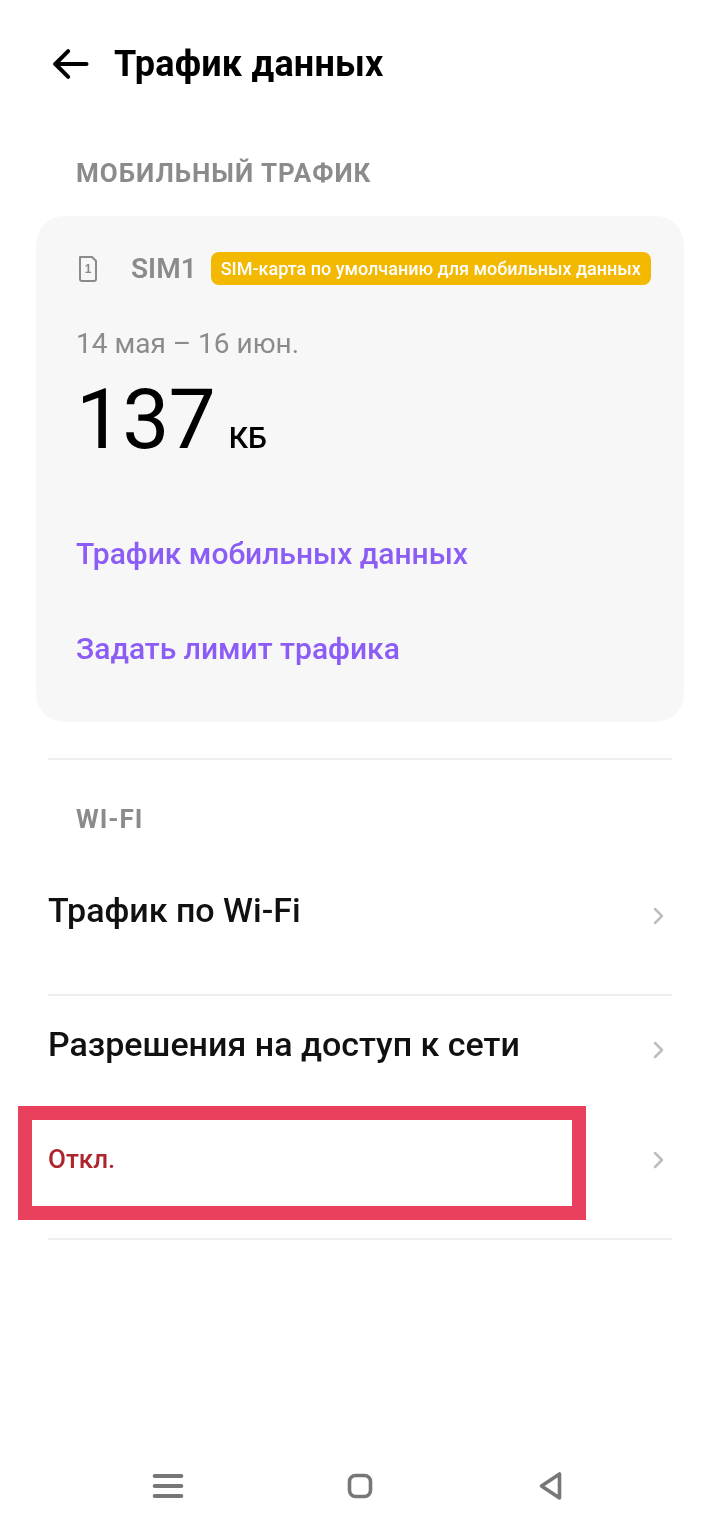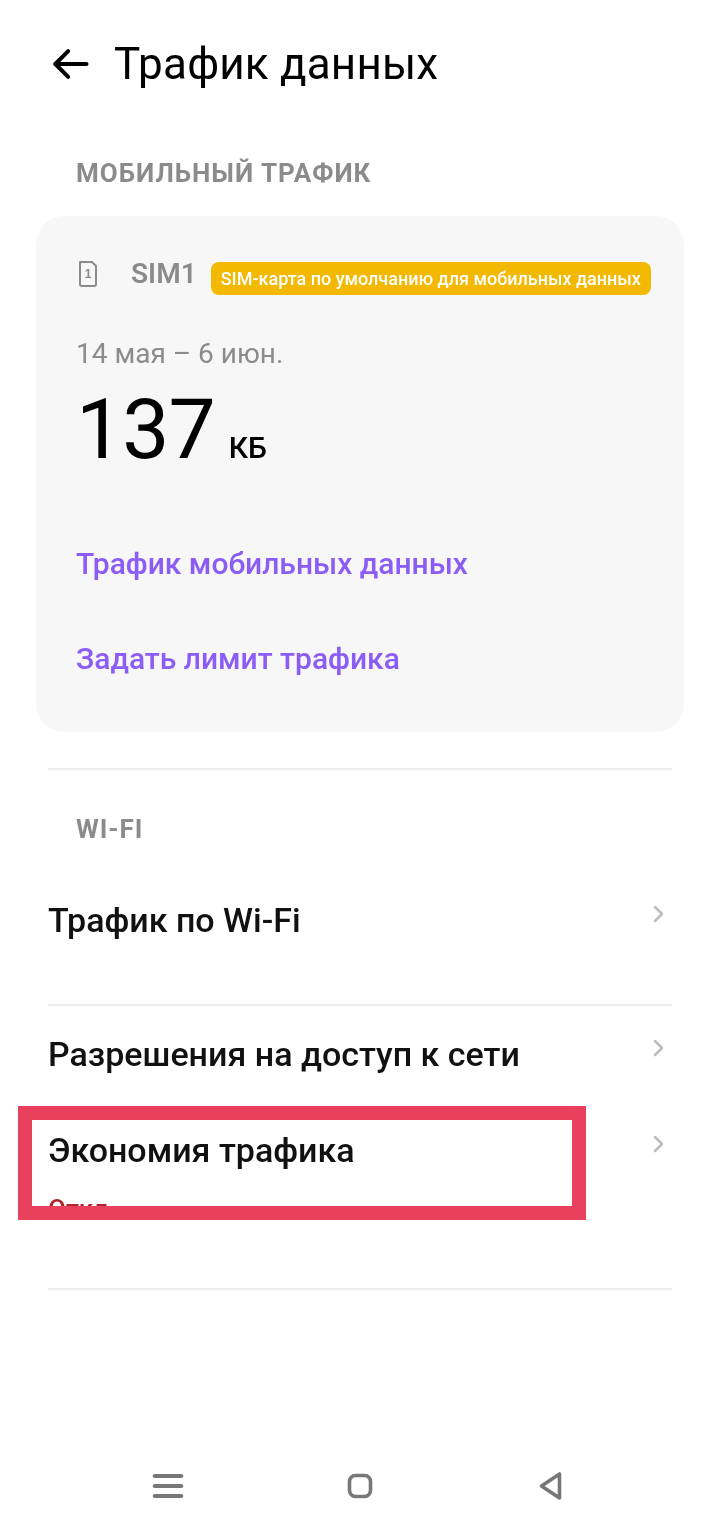--- a/index.html
+++ b/index.html
@@ -2,43 +2,43 @@
 <html><head>
 <meta charset="utf-8">
 <style>
   * { margin: 0; padding: 0; box-sizing: border-box; -webkit-font-smoothing: antialiased; }
   html, body { width: 720px; height: 1533px; background: #fff; font-family: -apple-system, "Segoe UI", Roboto, "Helvetica Neue", Arial, sans-serif; color: #000; overflow: hidden; }
   .screen { position: relative; width: 720px; height: 1533px; }
 
   
   .header { display: flex; align-items: center; padding: 38px 44px 24px 44px; }
   .back-icon { width: 52px; height: 52px; display: inline-flex; align-items: center; justify-content: center; margin-right: 18px; }
-  .header-title { font-size: 44px; font-weight: 400; letter-spacing: 0.2px; }
+  .header-title { font-size: 36px; font-weight: 700; letter-spacing: 0.2px; }
 
   
   .section-title { font-size: 26px; font-weight: 700; color: #8b8b8b; letter-spacing: 1px; padding: 44px 48px 28px 48px; margin-left: 28px; }
 
   
   .card { margin: 0 36px; background: #f7f7f7; border-radius: 28px; padding: 36px 40px 26px 40px; }
   .sim-row { display: flex; align-items: center; gap: 14px; }
   .sim-icon { width: 26px; height: 30px; display: inline-flex; align-items: center; justify-content: center; }
   .sim-label { font-size: 28px; font-weight: 600; color: #8b8b8b; margin-left: 17px; }
-  .badge { flex: 1; background: #f3b800; color: #fff; font-size: 18px; font-weight: 500; border-radius: 8px; padding: 6px 10px; white-space: nowrap; text-align: left; margin-top: 10px; }
+  .badge { flex: 1; background: #f3b800; color: #fff; font-size: 18px; font-weight: 500; border-radius: 8px; padding: 6px 10px; white-space: nowrap; text-align: left; }
   .period { font-size: 28px; color: #8b8b8b; margin-top: 42px; }
   .usage { display: flex; align-items: baseline; margin-top: 18px; margin-bottom: 44px; }
   .usage-number { font-size: 84px; font-weight: 400; line-height: 1; letter-spacing: -1px; }
   .usage-unit { font-size: 30px; font-weight: 500; margin-left: 14px; }
   .card-item { font-size: 30px; font-weight: 500; color: #8b5cf6; padding: 30px 0; }
 
   
   .divider { height: 2px; background: #eee; margin: 36px 48px 0 48px; }
 
   
   .list { padding: 0 48px; }
-  .list-row { display: flex; align-items: flex-start; justify-content: space-between; padding: 28px 0; }
+  .list-row { display: flex; align-items: flex-end; justify-content: space-between; padding: 28px 0; }
   .list-row .row-text .primary { font-size: 34px; font-weight: 500; color: #111; }
   .list-row .row-text .secondary { font-size: 26px; font-weight: 500; color: #ad262e; margin-top: 24px; }
   .chevron { width: 28px; height: 28px; display: inline-flex; align-items: center; justify-content: center; }
 
   
   .highlight-frame { position: absolute; border: 14px solid #e9415d; pointer-events: none; }
 
   
   .navbar { position: absolute; left: 0; right: 0; bottom: 18px; display: flex; align-items: center; justify-content: space-around; padding: 0 72px; }
   .nav-btn { width: 58px; height: 58px; display: inline-flex; align-items: center; justify-content: center; }
@@ -64,21 +64,21 @@
     <div class="sim-row">
       <span class="sim-icon">
         <svg viewBox="0 0 24 28" width="24" height="28" fill="none" stroke="#8b8b8b" stroke-width="2" stroke-linejoin="round">
           <path d="M4 2 H16 L20 6 V24 a2 2 0 0 1 -2 2 H6 a2 2 0 0 1 -2 -2 Z"></path>
           <text x="12" y="18" text-anchor="middle" font-size="12" fill="#8b8b8b" stroke="none" font-family="Arial" font-weight="700">1</text>
         </svg>
       </span>
       <span class="sim-label">SIM1</span>
       <span class="badge">SIM-карта по умолчанию для мобильных данных</span>
     </div>
-    <div class="period">14 мая – 6 июн.</div>
+    <div class="period">14 мая – 16 июн.</div>
     <div class="usage">
       <span class="usage-number">137</span>
       <span class="usage-unit">КБ</span>
     </div>
     <div class="card-item">Трафик мобильных данных</div>
     <div class="card-item">Задать лимит трафика</div>
   </div>
 
   <div class="divider"></div>
 
@@ -104,21 +104,20 @@
         <div class="primary">Разрешения на доступ к сети</div>
       </div>
       <span class="chevron">
         <svg viewBox="0 0 24 24" width="24" height="24" fill="none" stroke="#bdbdbd" stroke-width="2.5" stroke-linecap="round" stroke-linejoin="round">
             <polyline points="9 5 16 12 9 19"></polyline>
           </svg>
       </span>
     </div>
     <div class="list-row">
       <div class="row-text">
-        <div class="primary">Экономия трафика</div>
         <div class="secondary">Откл.</div>
       </div>
       <span class="chevron">
         <svg viewBox="0 0 24 24" width="24" height="24" fill="none" stroke="#bdbdbd" stroke-width="2.5" stroke-linecap="round" stroke-linejoin="round">
             <polyline points="9 5 16 12 9 19"></polyline>
           </svg>
       </span>
     </div>
   </div>
 

